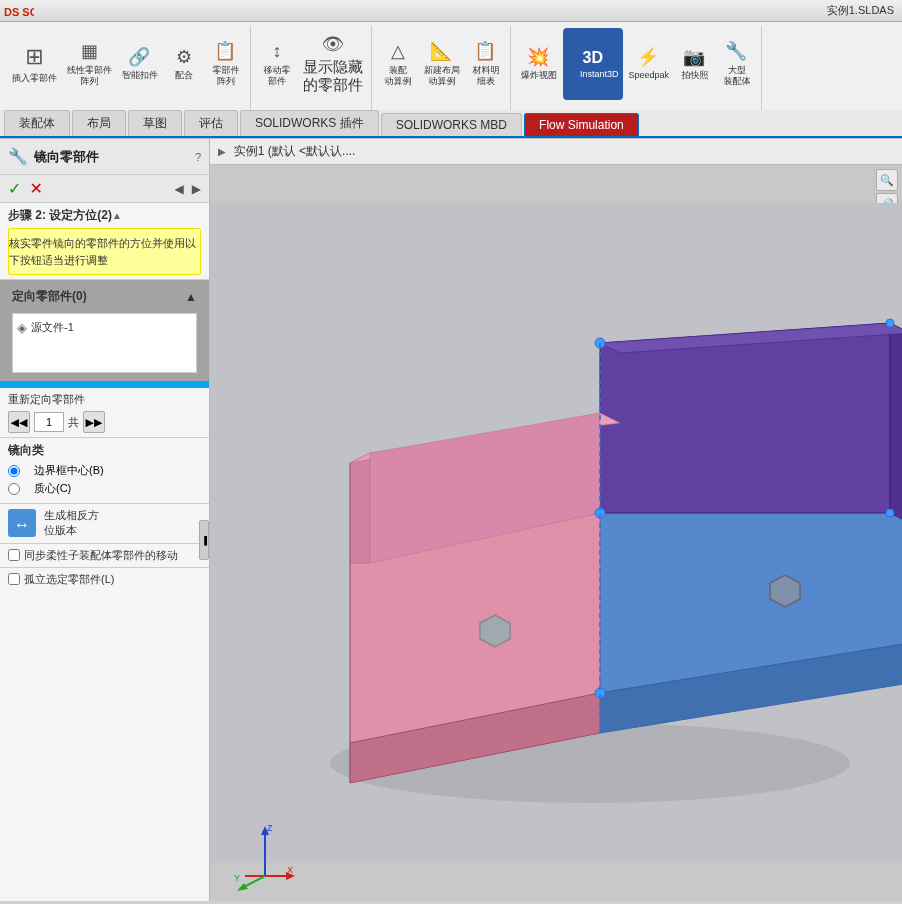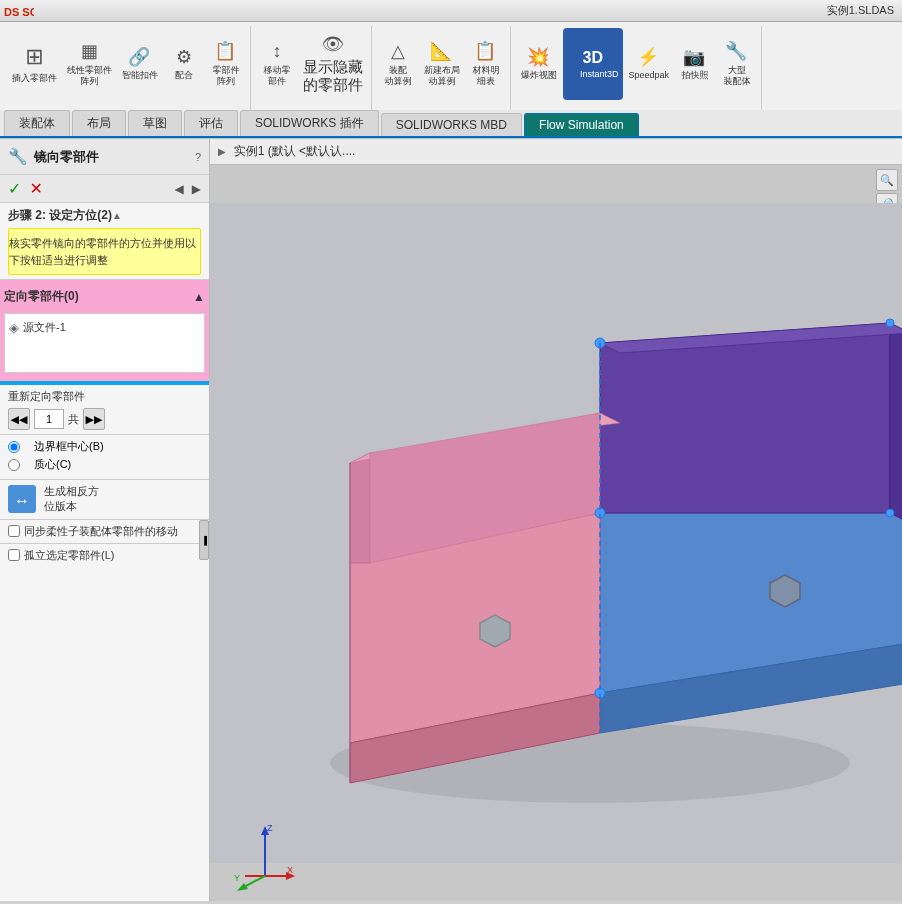--- a/index.html
+++ b/index.html
@@ -82,21 +82,21 @@
       font-size: 12px;
       cursor: pointer;
       border: 1px solid #bbb;
       border-bottom: none;
       background: #d8d8d8;
       border-radius: 3px 3px 0 0;
       margin-right: 2px;
       color: #333;
     }
     .tab.active {
-      background: #0f766e;
+      background: #b91c1c;
       color: white;
       border-color: #0070c0;
     }
 
     
     #main {
       display: flex;
       height: calc(904px - 22px - 92px - 28px);
     }
 
@@ -155,23 +155,23 @@
       background: #ffff99;
       padding: 6px 0;
       font-size: 11px;
       color: #333;
       line-height: 1.5;
       border: 1px solid #e8e800;
       border-radius: 2px;
     }
 
     #orient-section {
-      padding: 4px 4px;
-      border-bottom: 4px solid #0ea5e9;
-      background: #f9a8d4;
+      padding: 4px 12px;
+      border-bottom: 7px solid #0ea5e9;
+      background: #a3a3a3;
     }
     .section-header {
       display: flex;
       justify-content: space-between;
       align-items: center;
       font-size: 12px;
       font-weight: bold;
       color: #333;
       padding: 4px 0;
       cursor: pointer;
@@ -483,20 +483,21 @@
       <div class="reorient-label">重新定向零部件</div>
       <div class="reorient-controls">
         <div class="nav-arrow">◀◀</div>
         <input class="page-input" type="text" value="1" style="">
         <span class="page-total">共</span>
         <div class="nav-arrow">▶▶</div>
       </div>
     </div>
 
     <div id="mirror-type-section">
+      <div class="mirror-type-label">镜向类</div>
       <div class="radio-item">
         <input type="radio" name="mirror-type" id="bbox" checked="" style="">
         <label for="bbox">边界框中心(B)</label>
       </div>
       <div class="radio-item">
         <input type="radio" name="mirror-type" id="centroid" style="">
         <label for="centroid">质心(C)</label>
       </div>
     </div>
 

